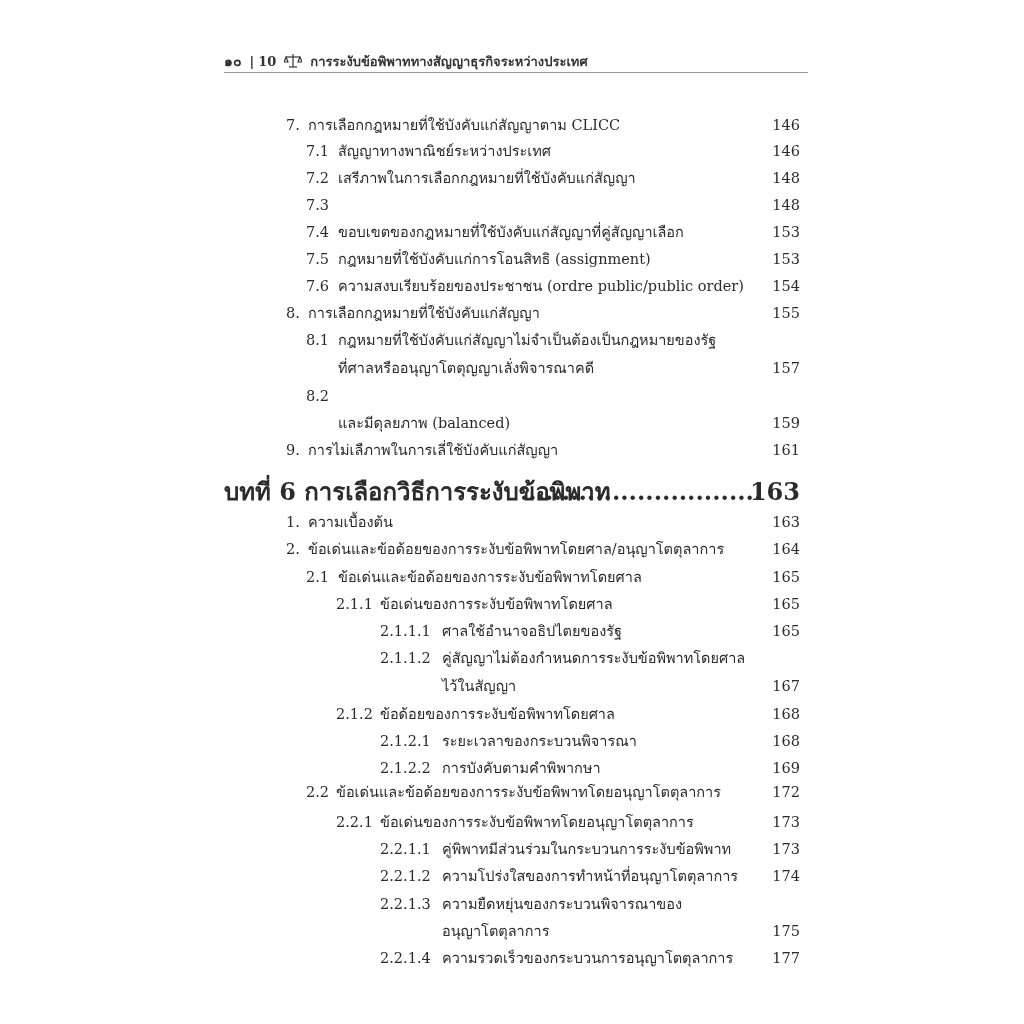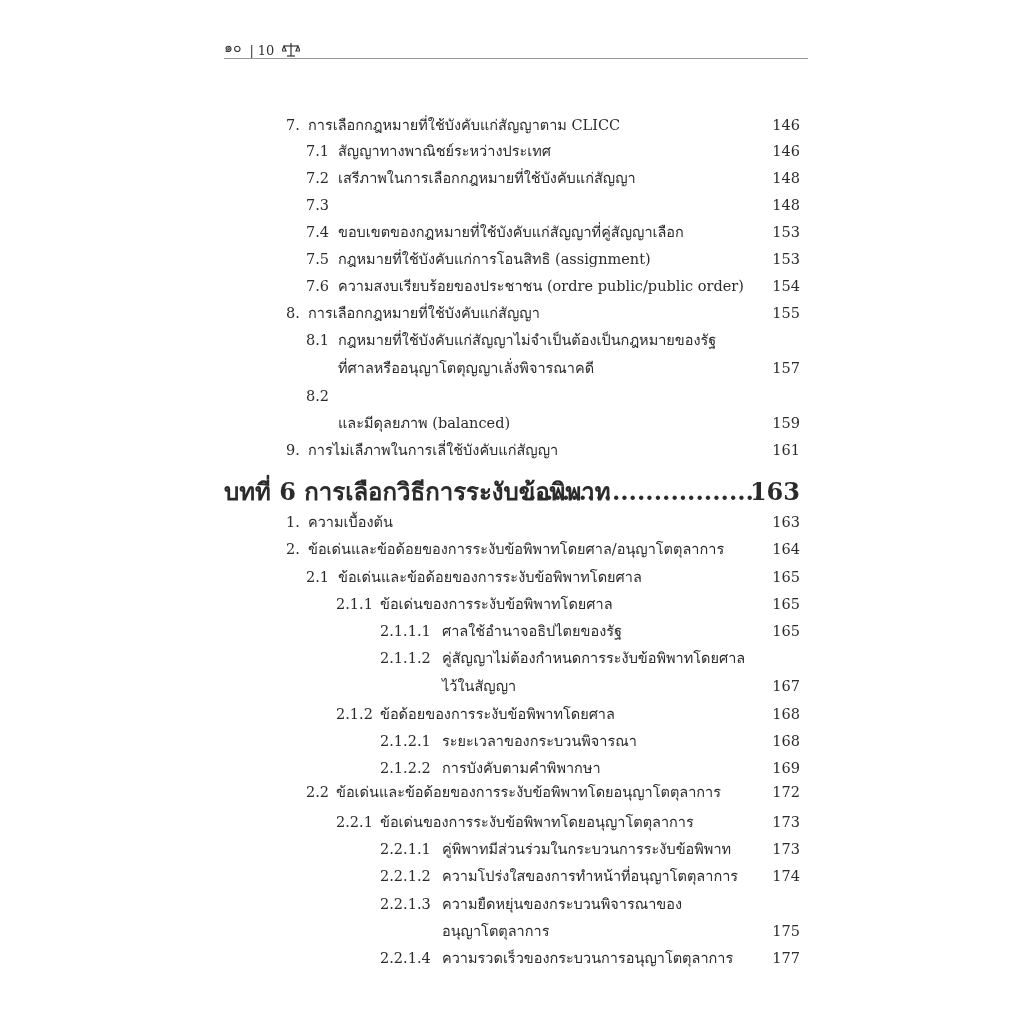--- a/index.html
+++ b/index.html
@@ -1,20 +1,20 @@
 <!DOCTYPE html>
 <html><head>
 <meta charset="utf-8">
 <style>
   html, body { margin: 0; padding: 0; background: #ffffff; }
   body { width: 1024px; height: 1024px; position: relative; overflow: hidden;
          font-family: "DejaVu Serif", "Liberation Serif", serif; color: #2b2b2b; }
-  .header { position: absolute; left: 224px; top: 36px; width: 584px; height: 22px;
-            border-bottom: 1px solid #9a9a9a; display: flex; align-items: flex-end;
-            font-size: 13px; color: #333; }
+  .header { position: absolute; left: 224px; top: 50px; width: 584px; height: 22px;
+            border-bottom: 1px solid #9a9a9a; display: flex; align-items: center;
+            font-size: 13px; color: #333; font-weight: bold; }
   .header .thai-num { font-size: 14px; margin-right: 4px; }
   .header .sep { margin: 0 4px; }
   .header .pg { margin-right: 8px; }
   .header .scales { width: 18px; height: 16px; margin-right: 8px; }
   .toc { position: absolute; left: 0; top: 0; width: 1024px; }
   .row { position: absolute; left: 0; width: 1024px; font-size: 14.5px; height: 24px; line-height: 24px; }
   .row .num { position: absolute; white-space: nowrap; }
   .row .title { position: absolute; white-space: nowrap; }
   .row .page { position: absolute; right: 224px; text-align: right; }
   .chapter { font-weight: bold; font-size: 24px; height: 30px; line-height: 30px; }
@@ -32,20 +32,21 @@
     <svg width="18" height="16" viewBox="0 0 18 16">
         <g stroke="#333" fill="none" stroke-width="1.2">
       <line x1="9" y1="1" x2="9" y2="14"></line>
           <line x1="2" y1="4" x2="16" y2="4"></line>
       <line x1="5" y1="14" x2="13" y2="14"></line>
       <path d="M2 4 L0 9 H4 Z"></path>
           <path d="M16 4 L14 9 H18 Z"></path>
         </g>
       </svg>
   </span>
+  <span>การระงับข้อพิพาททางสัญญาธุรกิจระหว่างประเทศ</span>
 </div>
 
 <div class="toc">
 
   <div class="row" style="top:113px">
       <span class="num" style="left:286px">7.</span>
       <span class="title" style="left:308px">การเลือกกฎหมายที่ใช้บังคับแก่สัญญาตาม CLICC</span>
       <span class="page">146</span>
     </div>
   <div class="row" style="top:139px">

